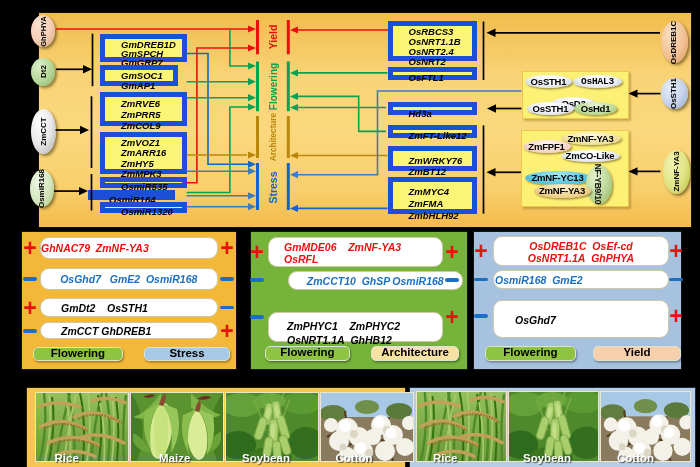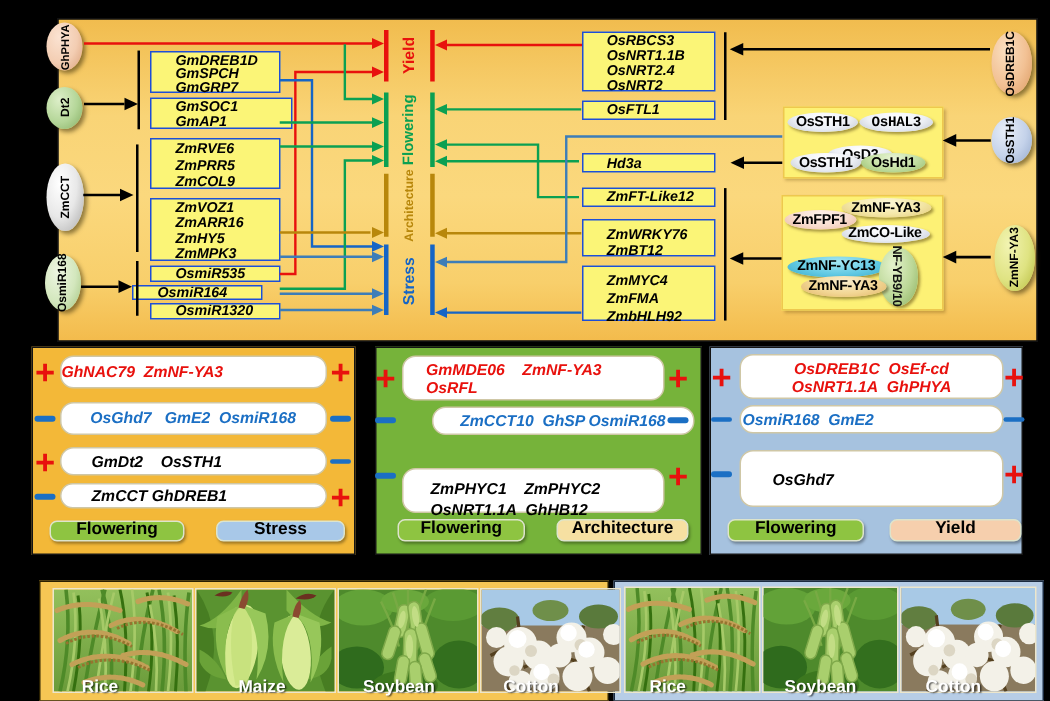--- a/index.html
+++ b/index.html
@@ -1,20 +1,20 @@
 <!DOCTYPE html>
 <html><head>
 <meta charset="utf-8">
 <style>
 html,body{margin:0;padding:0;background:#000;}
 body{width:700px;height:467px;position:relative;overflow:hidden;font-family:"Liberation Sans",sans-serif;}
 .abs{position:absolute;}
 #toppanel{position:absolute;left:38px;top:12px;width:652px;height:214px;border:1px solid #111;
  background:linear-gradient(180deg,#f1bc4e 0%,#f9d476 30%,#fbd87d 55%,#f8cf6b 82%,#f3bb4c 100%);}
-.gbox{position:absolute;background:#fbf577;border:1px solid #1d4ed8;box-sizing:border-box;
+.gbox{position:absolute;background:#fbf577;border:5px solid #1d4ed8;box-sizing:border-box;
  font-weight:bold;font-style:italic;font-size:9.5px;color:#000;padding-left:16px;}
 .gbox div{white-space:nowrap;}
 .ell{position:absolute;border-radius:50%;box-shadow:2px 2px 3px rgba(40,30,0,0.5);display:flex;align-items:center;justify-content:center;}
 .ell span{transform:rotate(-90deg);font-weight:bold;font-size:8px;color:#000;white-space:nowrap;}
 .cell{position:absolute;border-radius:50%;box-shadow:1.5px 1.5px 2px rgba(60,40,0,0.45);display:flex;align-items:center;justify-content:center;font-weight:bold;font-size:9.5px;color:#000;white-space:nowrap;letter-spacing:-0.2px;}
 .cbox{position:absolute;background:#fdf175;border:1px solid #eec84e;box-shadow:1.5px 1.5px 2px rgba(90,60,0,0.3);}
 .panel{position:absolute;top:231px;height:139px;border:1px solid #151515;box-sizing:border-box;}
 .wbox{position:absolute;background:#fff;border:1px solid #cfc7a6;border-radius:9px;box-sizing:border-box;font-weight:bold;font-style:italic;font-size:10.5px;}
 .sign{position:absolute;font-weight:bold;font-size:23px;line-height:10px;transform:translate(-50%,-50%);}
 .minus{position:absolute;width:14px;height:3.8px;border-radius:2px;transform:translate(-50%,-50%);}
@@ -26,21 +26,21 @@
 </head>
 <body>
 
 <div id="toppanel"></div>
 
 <div class="gbox" style="left:100px;top:33.5px;width:86.5px;height:28px;line-height:9.2px;padding-top:1px;">
  <div>GmDREB1D</div>
     <div>GmSPCH</div>
     <div>GmGRP7</div>
   </div>
-<div class="gbox" style="left:100px;top:65.3px;width:95px;height:20.5px;line-height:9.8px;padding-top:1px;">
+<div class="gbox" style="left:100px;top:65.3px;width:78px;height:20.5px;line-height:9.8px;padding-top:1px;">
  <div>GmSOC1</div>
     <div>GmAP1</div>
   </div>
 <div class="gbox" style="left:100px;top:92px;width:86.5px;height:34px;line-height:11.2px;padding-top:1px;">
  <div>ZmRVE6</div>
     <div>ZmPRR5</div>
     <div>ZmCOL9</div>
   </div>
 <div class="gbox" style="left:100px;top:132px;width:86.5px;height:42px;line-height:10.4px;padding-top:1px;">
  <div>ZmVOZ1</div>

